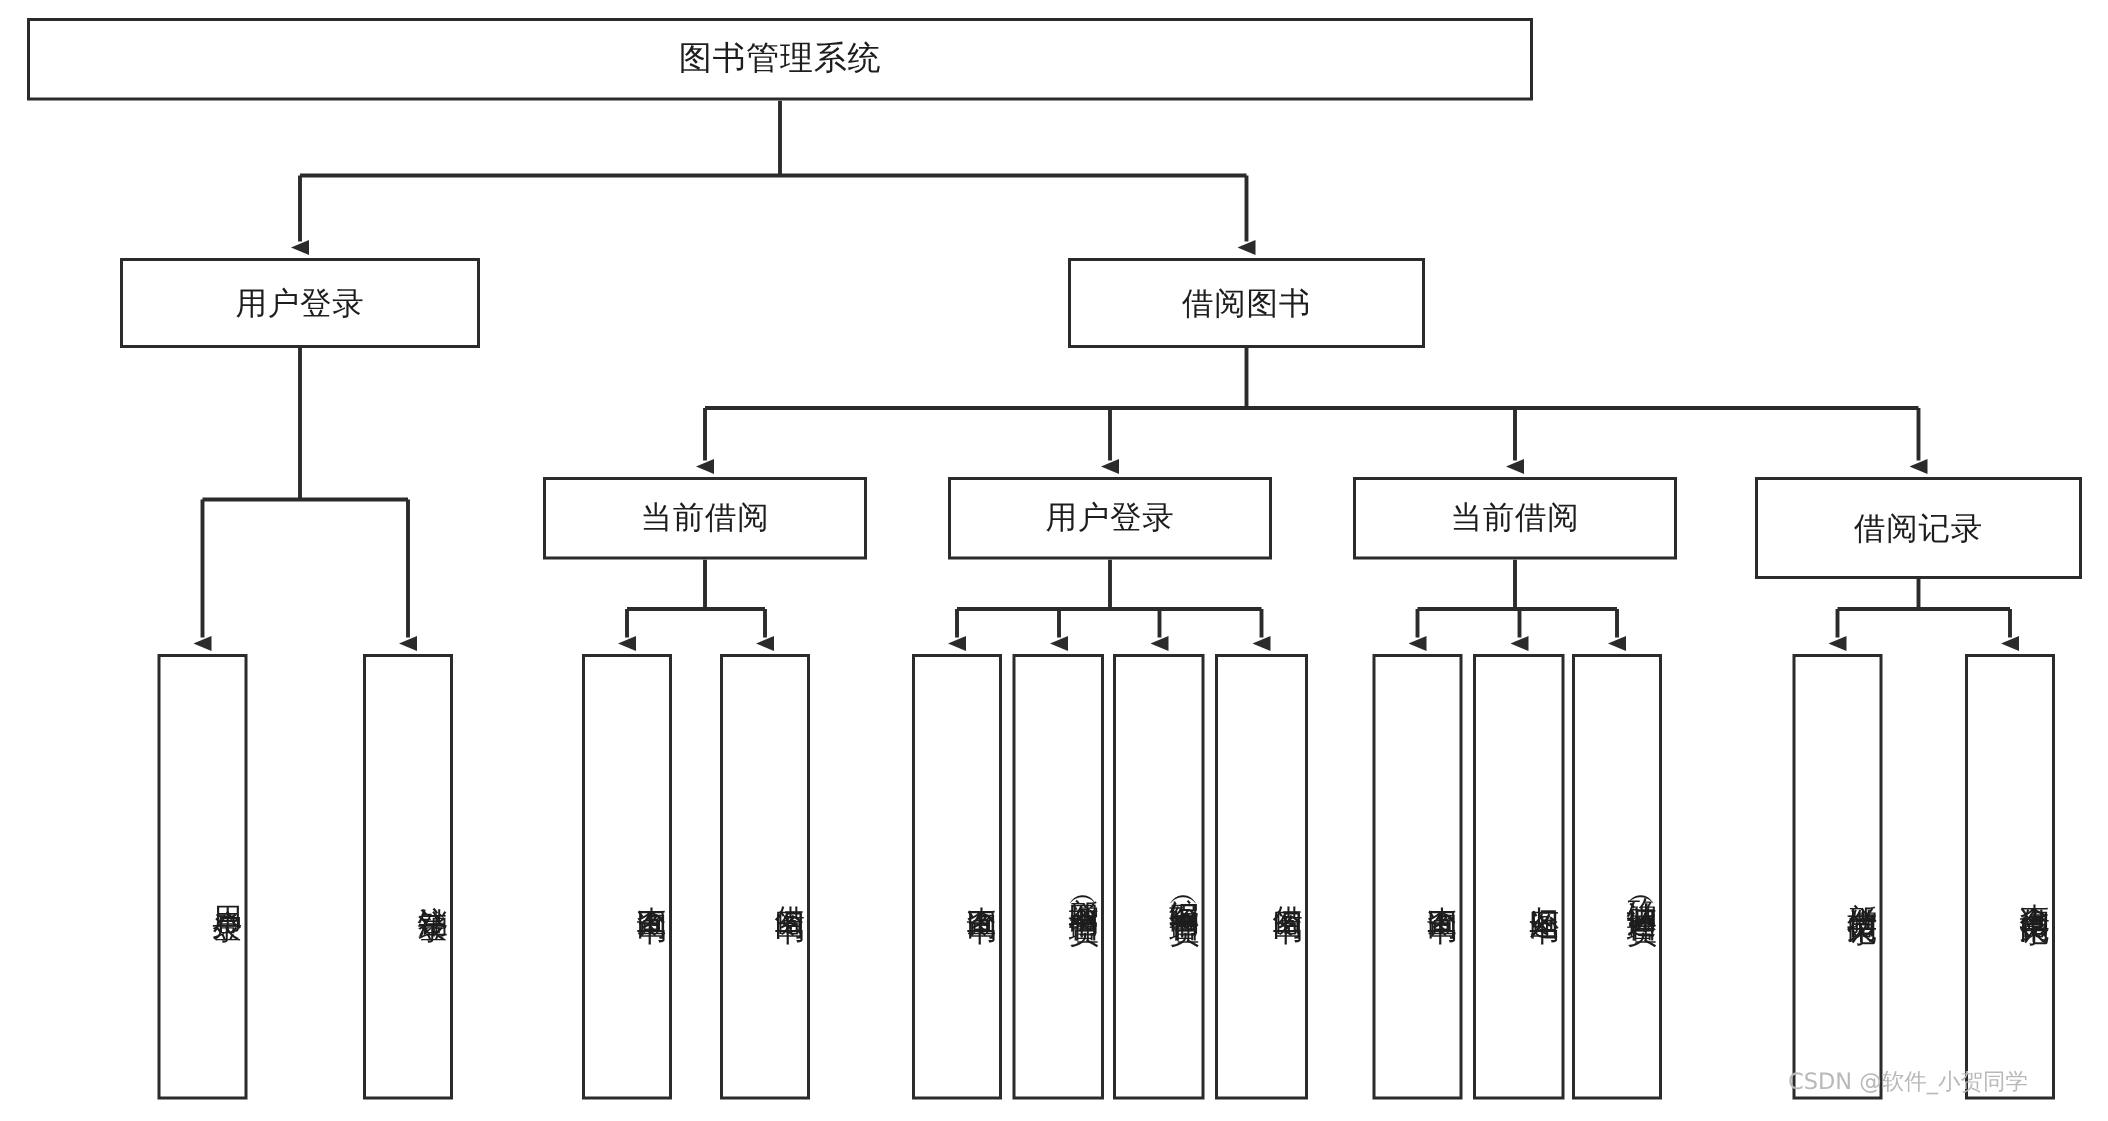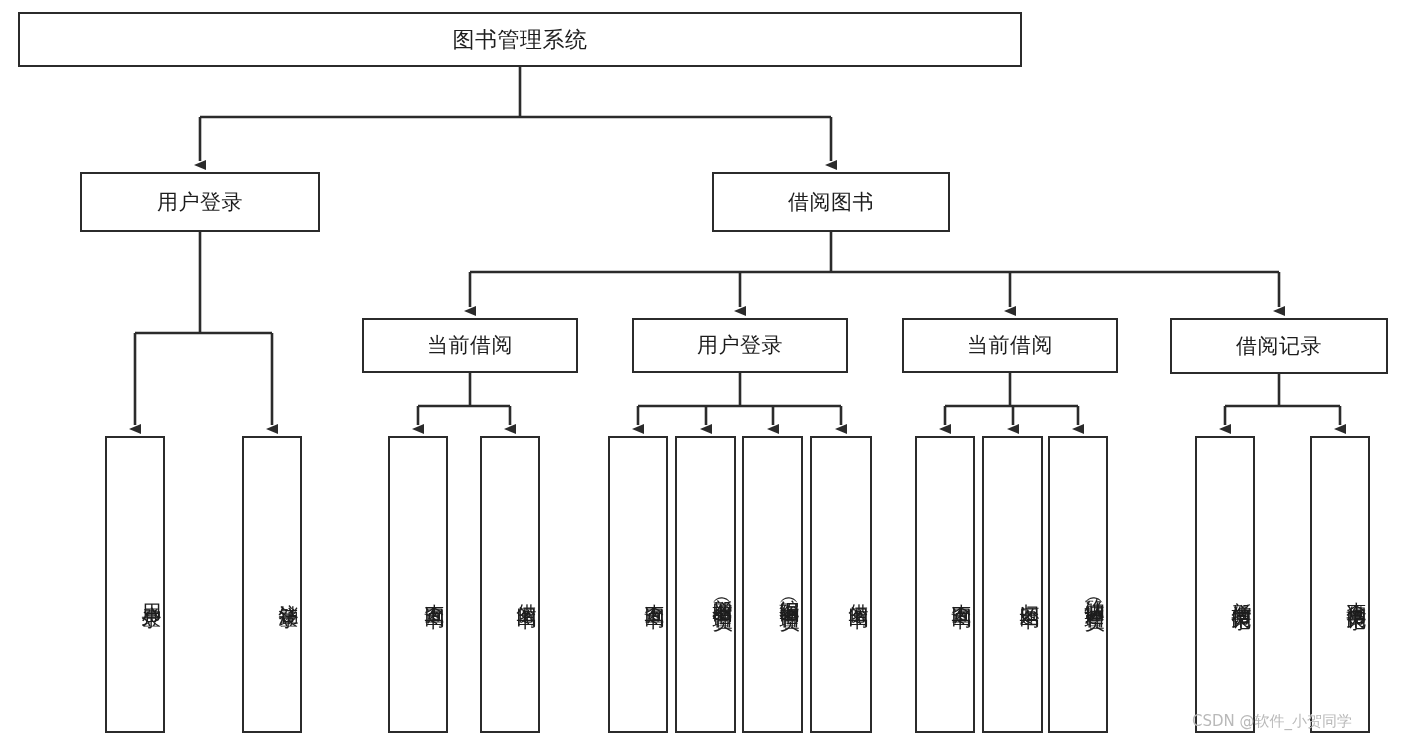--- a/index.html
+++ b/index.html
@@ -124,21 +124,21 @@
       </div>
       <div class="node horiz" style="left: 362px; top: 318px; width: 216px; height: 55px;">
         <span class="">当前借阅</span>
       </div>
       <div class="node horiz" style="left: 632px; top: 318px; width: 216px; height: 55px;">
         <span class="">用户登录</span>
       </div>
       <div class="node horiz" style="left: 902px; top: 318px; width: 216px; height: 55px;">
         <span class="">当前借阅</span>
       </div>
-      <div class="node horiz" style="left: 1170px; top: 318px; width: 218px; height: 56px; align-items: center;">
+      <div class="node horiz" style="left: 1170px; top: 318px; width: 218px; height: 68px; align-items: center;">
         <span class="">借阅记录</span>
       </div>
       <div class="node vert" style="left: 105px; top: 436px; width: 60px; height: 297px;">
         <span class="vtext">用户登录</span>
       </div>
       <div class="node vert" style="left: 242px; top: 436px; width: 60px; height: 297px;">
         <span class="vtext">注销登录</span>
       </div>
       <div class="node vert" style="left: 388px; top: 436px; width: 60px; height: 297px;">
         <span class="vtext">查询图书</span>

